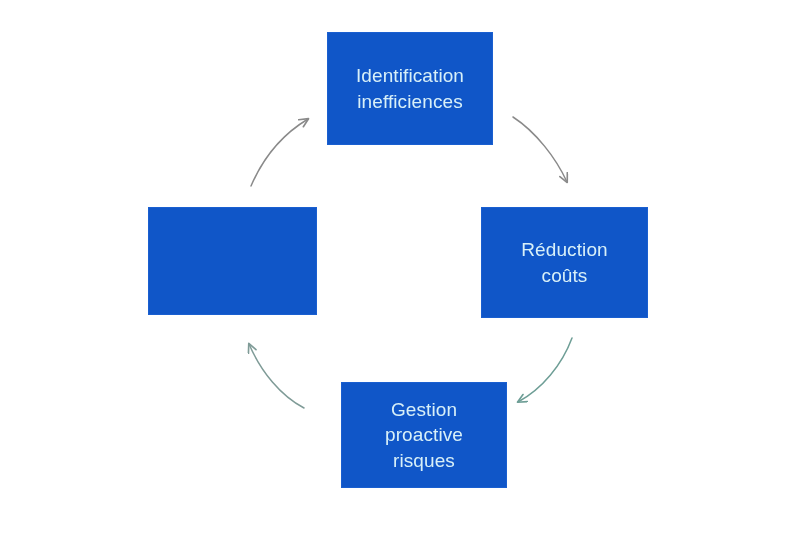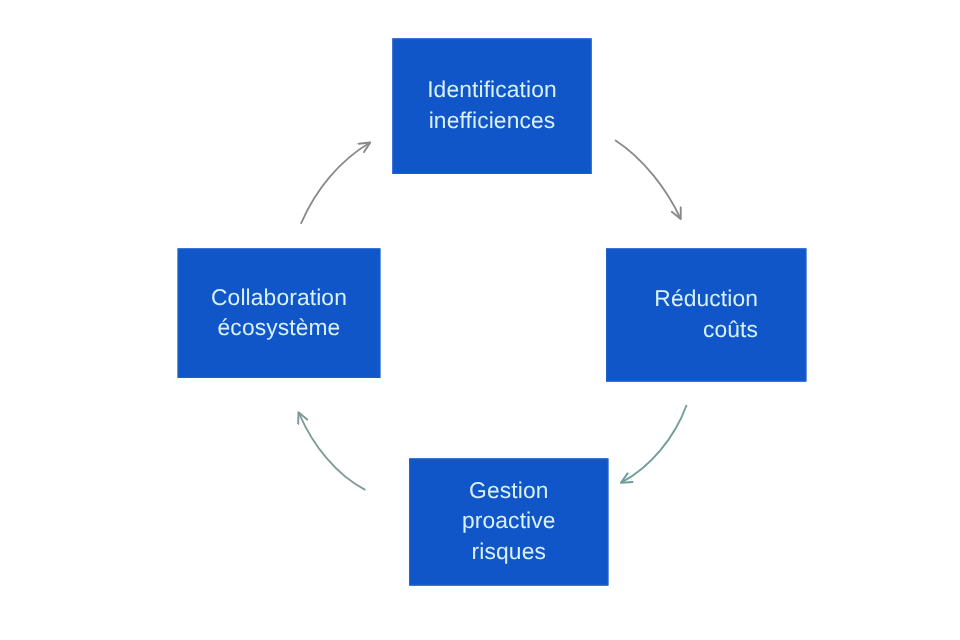--- a/index.html
+++ b/index.html
@@ -53,21 +53,21 @@
   }
   .node-label {
     position: relative;
     z-index: 2;
     white-space: pre-line;
     padding: 0 8px;
   }
 
   
   #node-top    { left: 327px; top: 32px;  width: 166px; height: 113px; }
-  #node-right  { left: 505px; top: 207px; width: 167px; height: 111px; text-align: right; }
+  #node-right  { left: 481px; top: 207px; width: 167px; height: 111px; }
   #node-bottom { left: 341px; top: 382px; width: 166px; height: 106px; }
   #node-left   { left: 148px; top: 207px; width: 169px; height: 108px; }
 </style>
 </head>
 <body>
 
 <div id="canvas">
 
   <svg class="arrow-layer" viewBox="0 0 800 533" xmlns="http://www.w3.org/2000/svg">
     <defs>
@@ -108,17 +108,15 @@
 
   <div class="node" id="node-bottom">
     <span class="node-shadow"></span>
     <span class="node-label">Gestion
 proactive
 risques</span>
   </div>
 
   <div class="node" id="node-left">
     <span class="node-shadow"></span>
-    <span class="node-label">Collaboration
-écosystème</span>
   </div>
 
 </div>
 
 </body></html>

